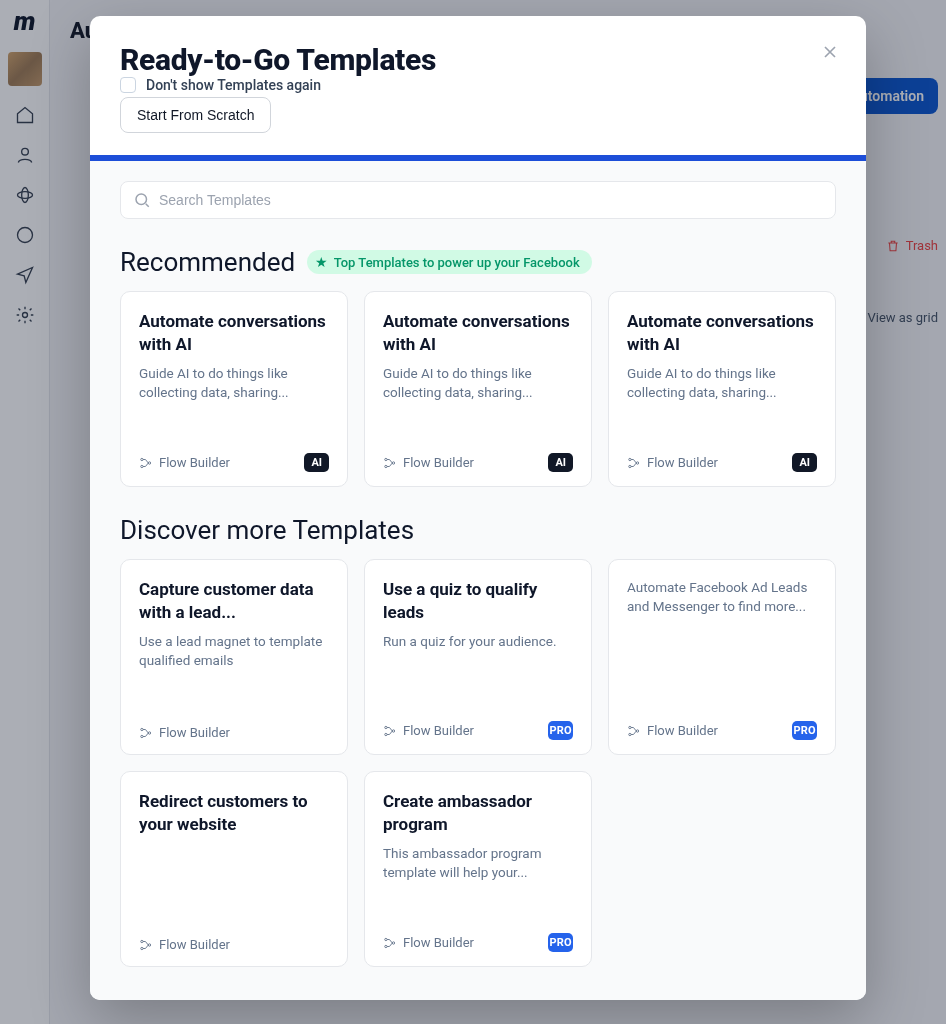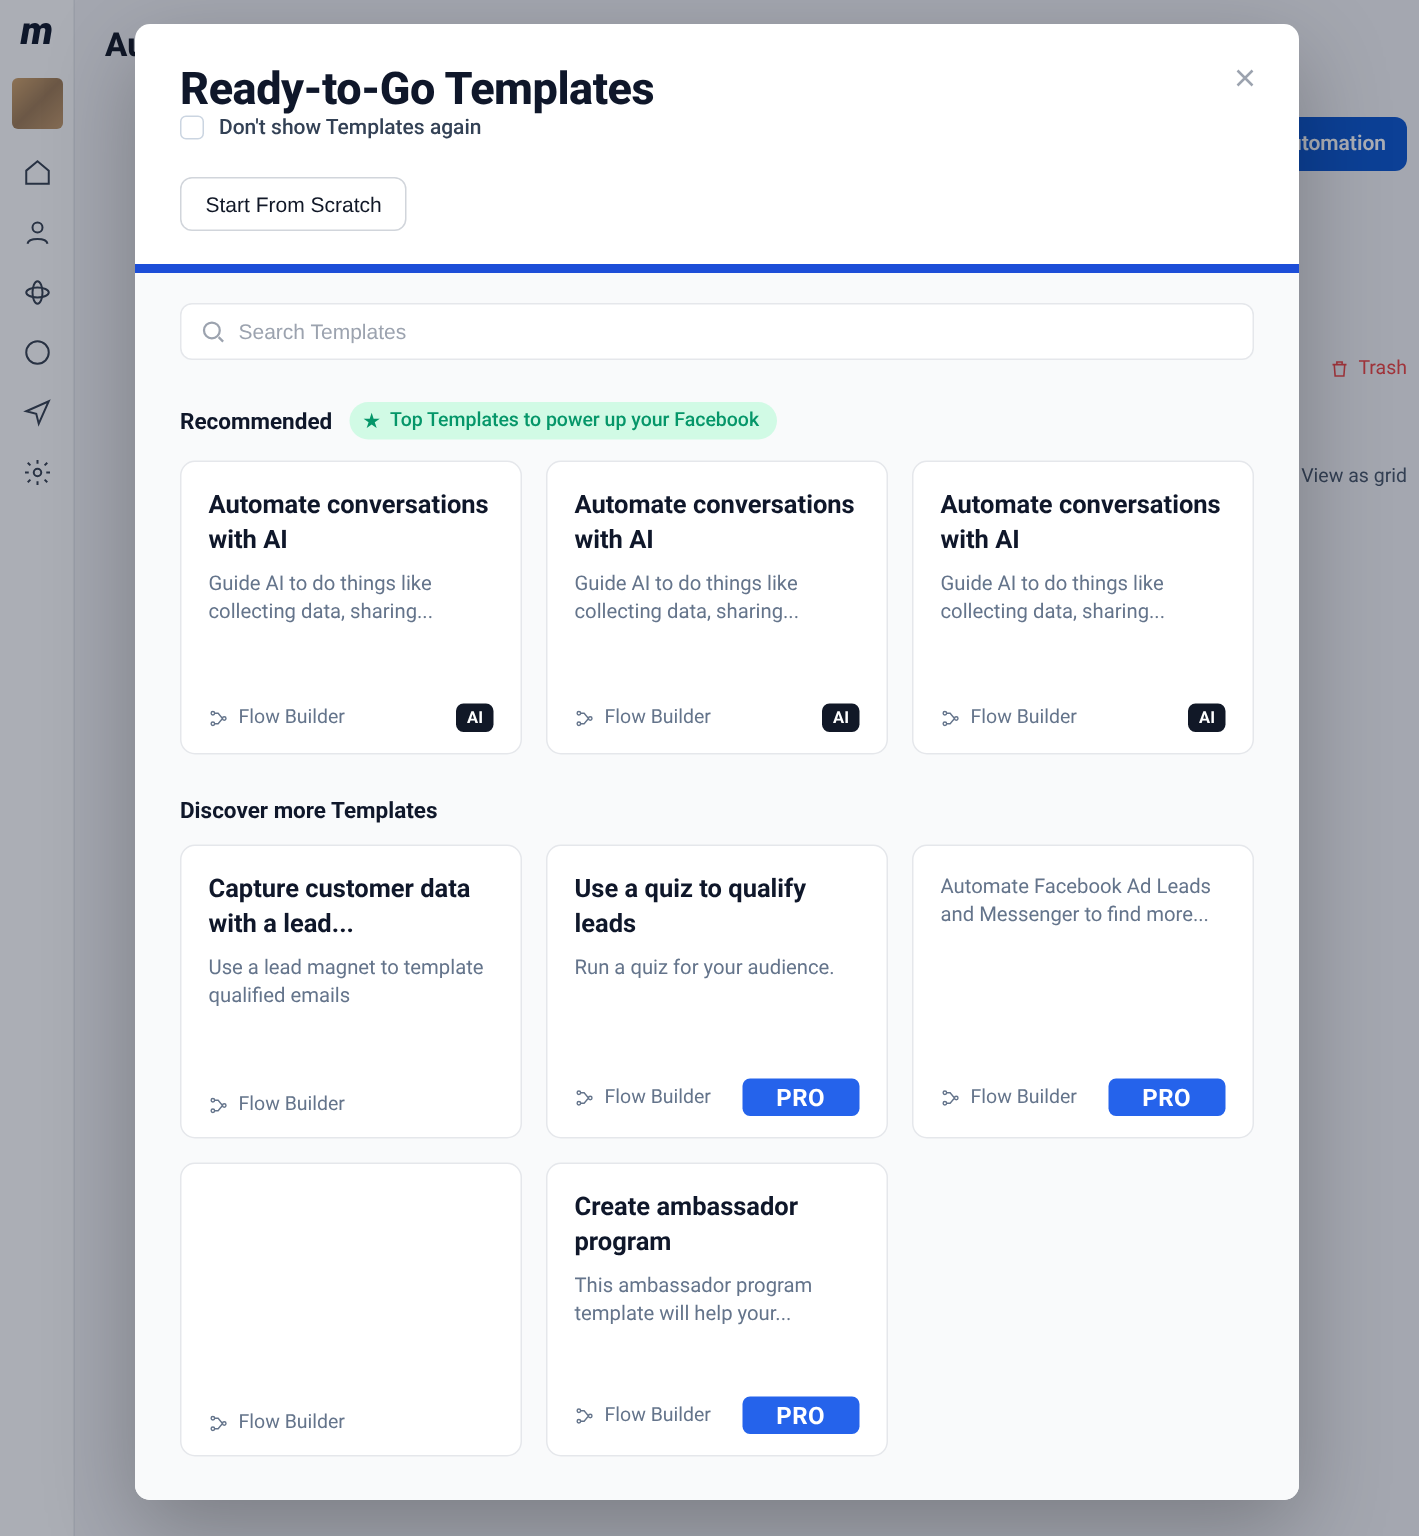--- a/index.html
+++ b/index.html
@@ -92,21 +92,21 @@
   }
   .chk-row {
     display: flex; align-items: center; gap: 10px;
     color: #334155; font-size: 14px; font-weight: 500;
   }
   .chk {
     width: 16px; height: 16px; border: 1.5px solid #cbd5e1;
     border-radius: 4px; background: #fff;
   }
   .scratch-btn {
-    margin-top: 25px;
+    margin-top: 4px;
     display: inline-flex; align-items: center;
     padding: 9px 16px; border: 1px solid #d1d5db;
     border-radius: 8px; font-size: 14px; font-weight: 500;
     background: #fff; cursor: pointer; color:#111827;
   }
 
   .modal-body {
     flex: 1; overflow: auto;
     background: #f9fafb;
     padding: 20px 30px 30px 30px;
@@ -124,21 +124,21 @@
     border:none;outline:none;flex:1;font-size:14px;color:#111827;
     background:transparent;
   }
   .search-input::placeholder{color:#9ca3af;}
 
   .sec-head {
     display:flex;align-items:center;gap:12px;
     margin-top: 28px; margin-bottom: 14px;
   }
   .sec-title {
-    font-size: 15px; font-weight: 700; color:#0f172a;
+    font-size: 26px; font-weight: 400; color:#0f172a;
   }
   .badge-top {
     background: #d1fae5; color:#059669;
     font-size: 13px; font-weight: 500;
     padding: 4px 12px 4px 8px; border-radius: 999px;
     display:flex;align-items:center;gap:6px;
   }
   .badge-top .star { color:#059669; font-size:14px; }
 
   .card-grid {
@@ -162,22 +162,22 @@
     margin-top: auto; padding-top: 12px;
     display:flex;align-items:center;justify-content:space-between;
   }
   .fb-row { display:flex;align-items:center;gap:6px;color:#64748b;font-size:13px;}
   .fb-row svg { width:14px;height:14px;stroke:#64748b;fill:none;stroke-width:1.6;}
   .tag-ai {
     background:#111827;color:#fff;font-size:11px;font-weight:700;
     padding:3px 7px;border-radius:5px;
   }
   .tag-pro {
-    background:#2563eb;color:#fff;font-size:16px;font-weight:700;
-    padding:3px 23px;border-radius:5px;letter-spacing:0.3px;
+    background:#2563eb;color:#fff;font-size:11px;font-weight:700;
+    padding:3px 1px;border-radius:5px;letter-spacing:0.3px;
   }
 </style>
 </head>
 <body>
 
 <div class="app-bg">
   <div class="sidebar">
     <div class="logo-m">m</div>
     <div class="avatar-sq"></div>
     <div class="nav-ico">
@@ -369,20 +369,21 @@
                 <circle cx="18" cy="12" r="2"></circle>
                 <path d="M7 6h4l5 6M7 18h4l5-6"></path>
               </svg>
             <span>Flow Builder</span>
           </div>
           <span class="tag-pro">PRO</span>
         </div>
       </div>
 
       <div class="card">
+        <div class="card-title">Redirect customers to your website</div>
         <div class="card-desc"></div>
         <div class="card-foot">
           <div class="fb-row">
             <svg viewBox="0 0 24 24">
                 <circle cx="5" cy="6" r="2"></circle>
                 <circle cx="5" cy="18" r="2"></circle>
                 <circle cx="18" cy="12" r="2"></circle>
                 <path d="M7 6h4l5 6M7 18h4l5-6"></path>
               </svg>
             <span>Flow Builder</span>

